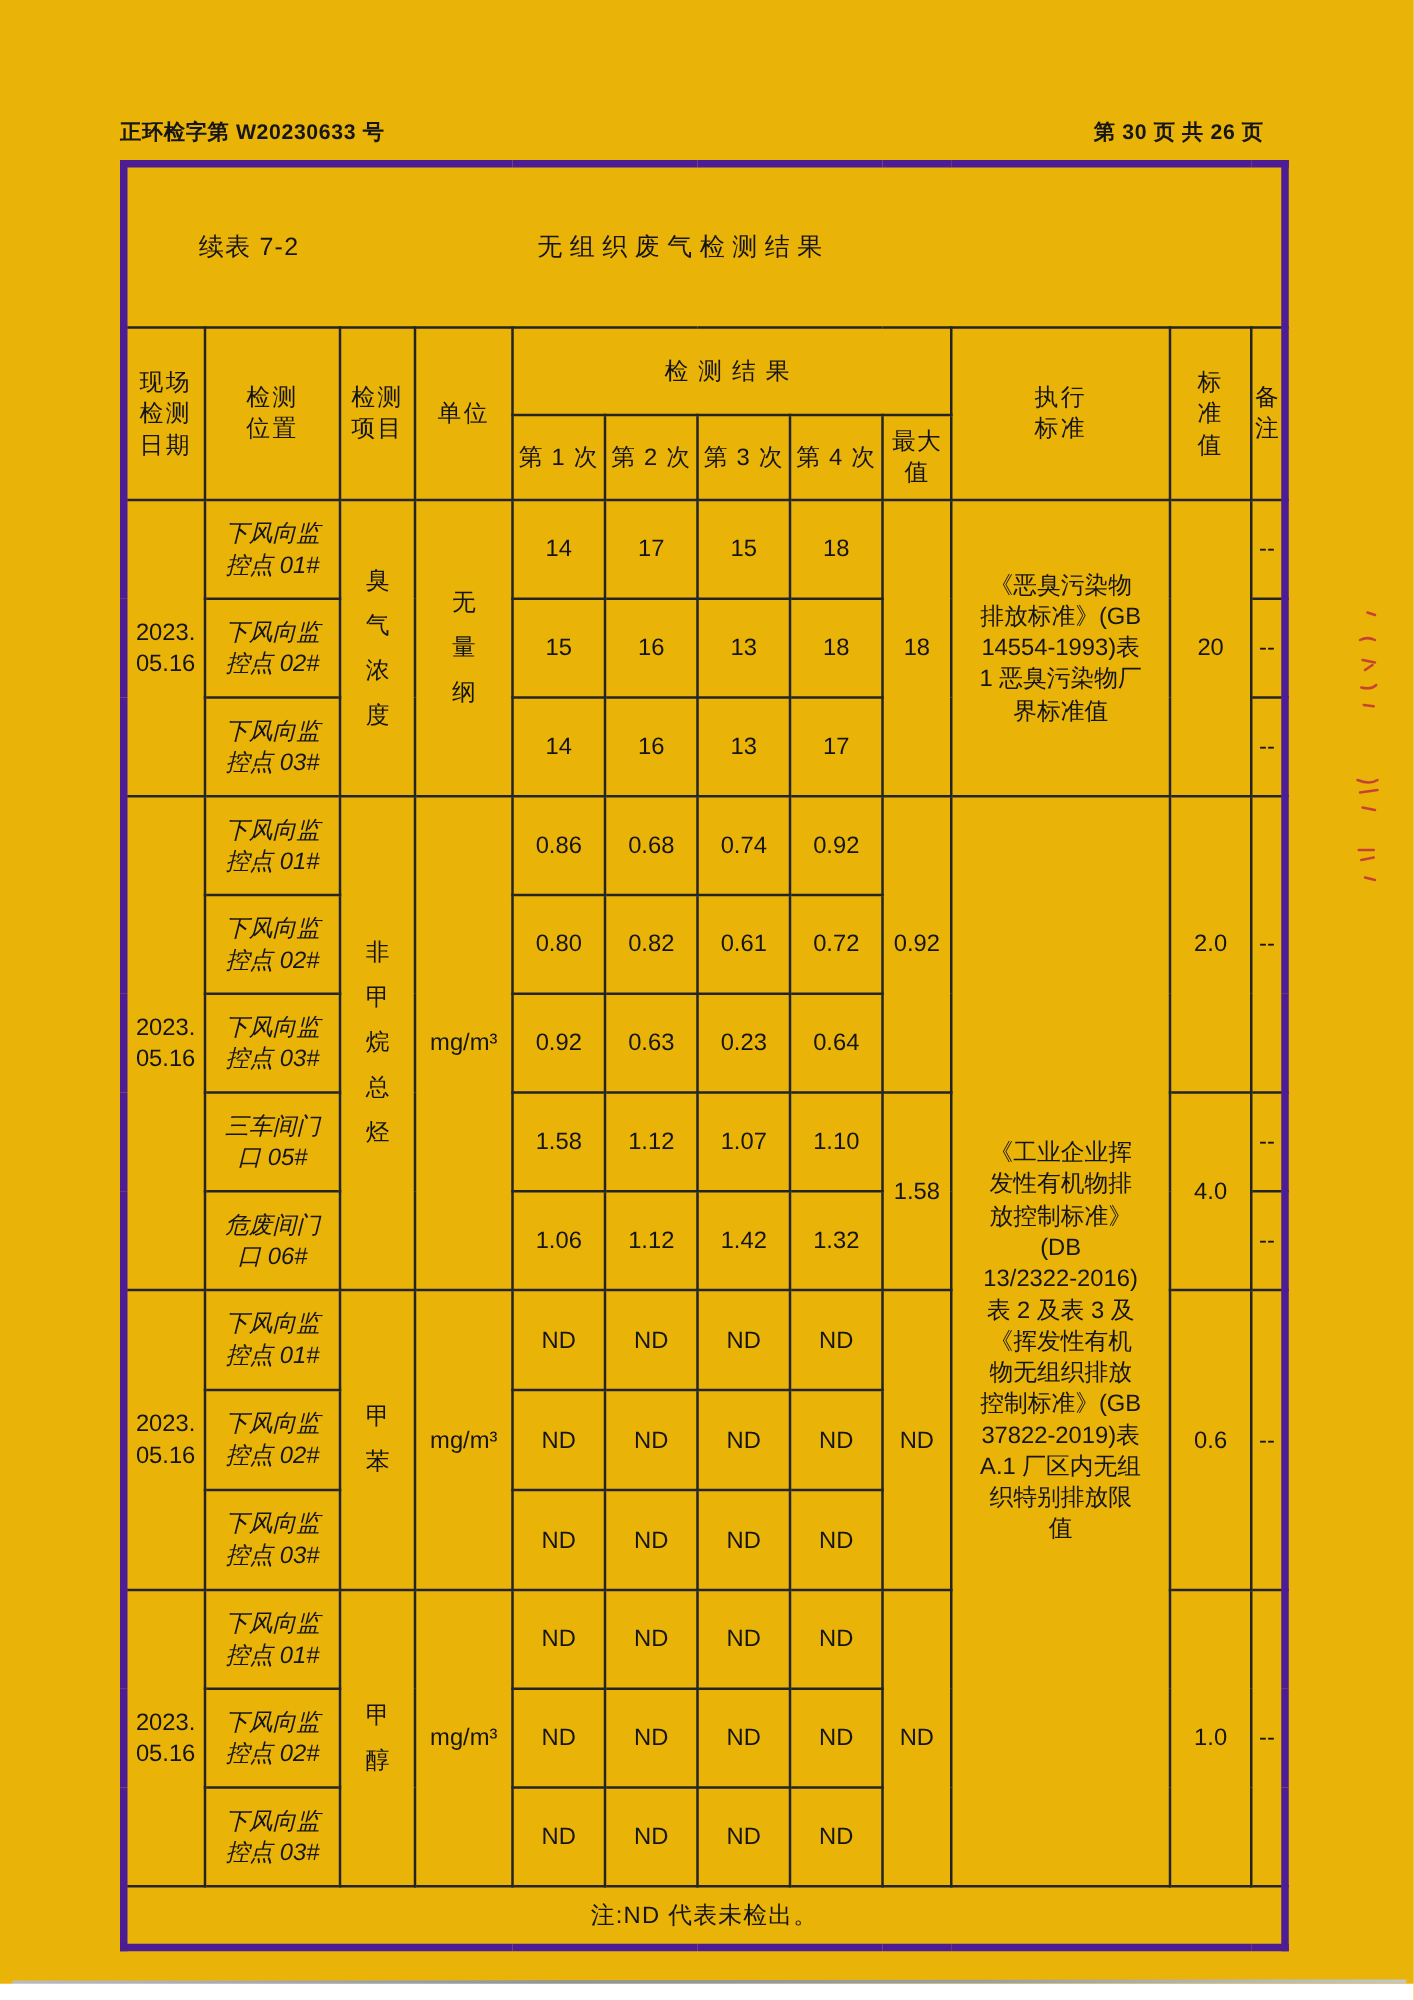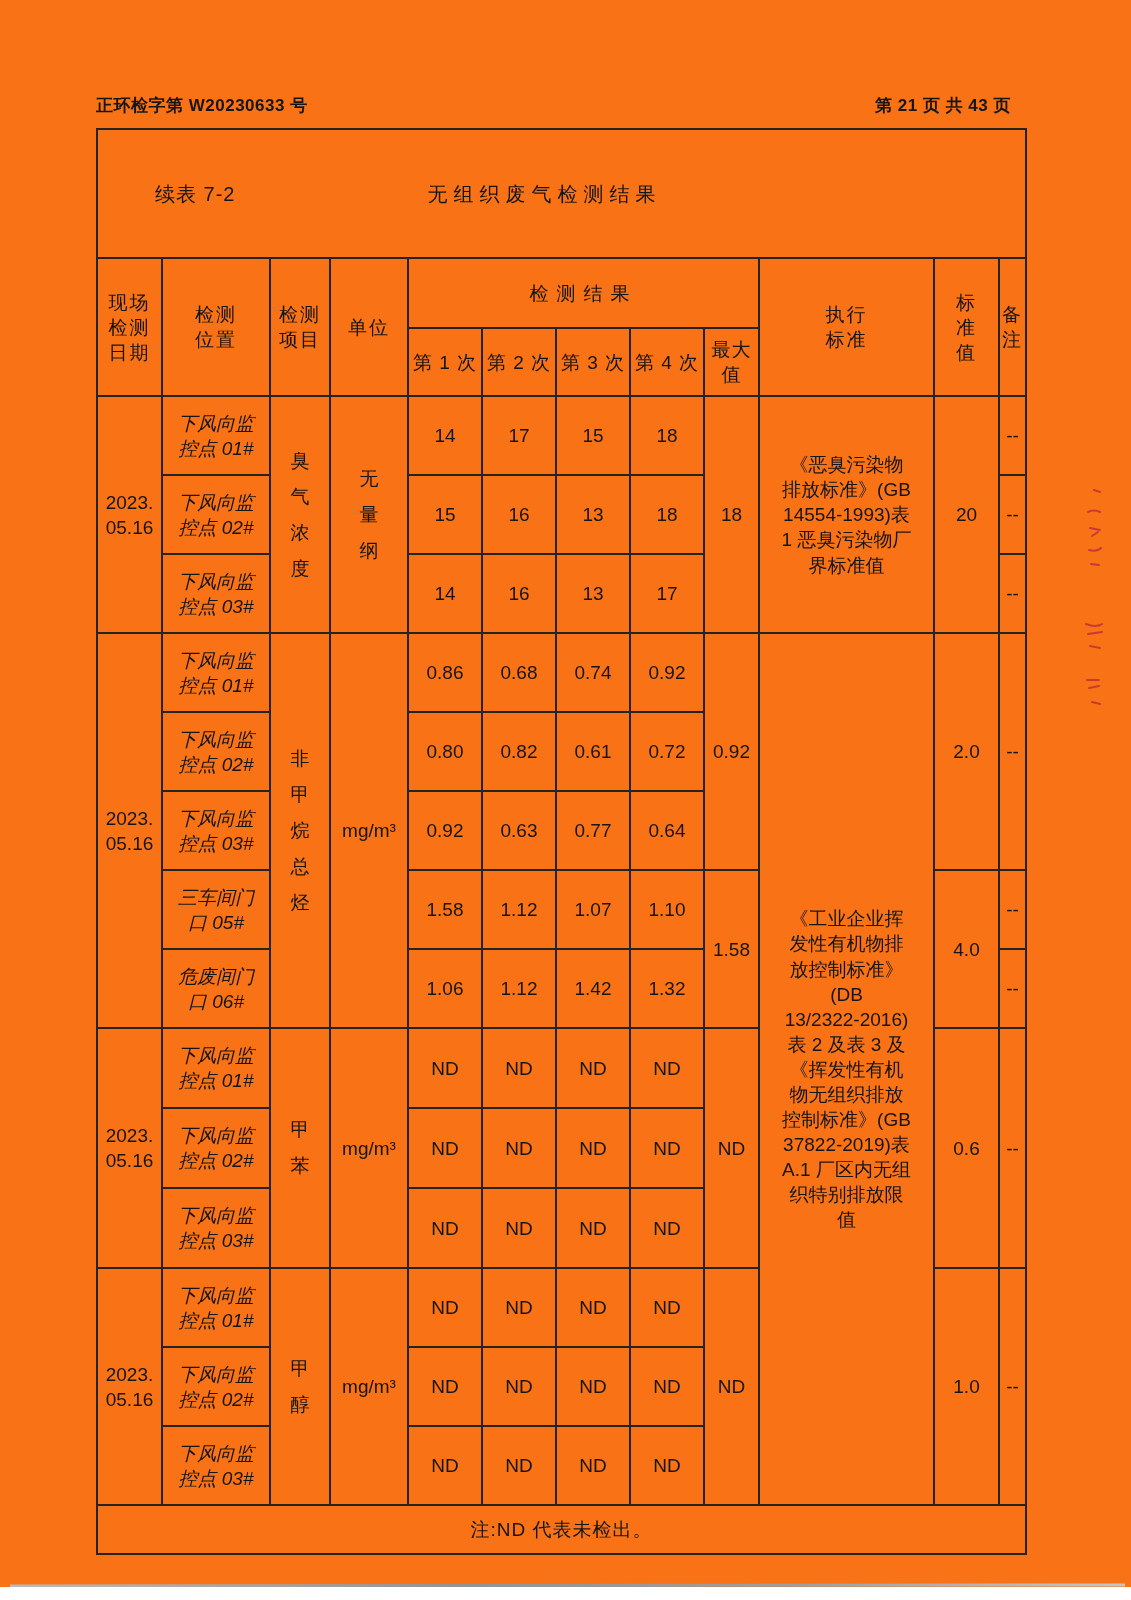--- a/index.html
+++ b/index.html
@@ -1,29 +1,29 @@
 <!DOCTYPE html>
 <html><head>
 <meta charset="utf-8">
 <style>
   * { margin:0; padding:0; box-sizing:border-box; }
   html,body { background:#e9e9e9; }
   .page {
     position:relative; width:1131px; height:1600px;
-    background:#f97316; overflow:hidden;
+    background:#eab308; overflow:hidden;
     font-family:"Liberation Sans", sans-serif; color:#161616;
   }
   .pg-hdr { position:absolute; top:94px; font-size:17px; font-weight:600; letter-spacing:0.5px; white-space:pre; }
   .pg-hdr.left { left:96px; }
   .pg-hdr.right { right:120px; }
 
   table.report {
     position:absolute; left:96px; top:128px; width:929px;
     border-collapse:collapse; table-layout:fixed;
-    border:2px solid #4c1d95;
+    border:6px solid #4c1d95;
   }
   table.report td {
     border:2px solid #242424;
     text-align:center; vertical-align:middle;
     font-size:19px; line-height:1.32;
     white-space:pre-line; padding:1px 2px;
     color:#151515;
   }
   .h-title { height:44px; }
   .h-hdr1 { height:70px; }
@@ -52,21 +52,21 @@
   .red-stamp { position:absolute; left:1080px; top:484px; width:28px; height:232px; opacity:.85; }
   .scan-edge { position:absolute; left:10px; top:1584px; width:1115px; height:3px; background:linear-gradient(90deg,#b9bcbe,#8f9497 40%,#9b9fa2 70%,#c4c7c9); transform:rotate(-0.05deg); }
   .below-edge { position:absolute; left:0; top:1587px; width:1131px; height:13px; background:#ffffff; }
 </style>
 </head>
 <body>
 
 <div class="page">
 
   <div class="pg-hdr left">正环检字第 W20230633 号</div>
-  <div class="pg-hdr right">第 21 页 共 43 页</div>
+  <div class="pg-hdr right">第 30 页 共 26 页</div>
 
   <table class="report">
     <colgroup>
       <col style="width:65px">
         <col style="width:108px">
         <col style="width:60px">
         <col style="width:78px">
       <col style="width:74px">
         <col style="width:74px">
         <col style="width:74px">
@@ -186,21 +186,21 @@
       <td class="valc">0.80</td>
       <td class="valc">0.82</td>
       <td class="valc">0.61</td>
       <td class="valc">0.72</td>
     </tr>
     <tr class="h-row">
       <td class="locc">下风向监
 控点 03#</td>
       <td class="valc">0.92</td>
       <td class="valc">0.63</td>
-      <td class="valc">0.77</td>
+      <td class="valc">0.23</td>
       <td class="valc">0.64</td>
     </tr>
     <tr class="h-row">
       <td class="locc">三车间门
 口 05#</td>
       <td class="valc">1.58</td>
       <td class="valc">1.12</td>
       <td class="valc">1.07</td>
       <td class="valc">1.10</td>
       <td rowspan="2" class="maxc">1.58</td>

